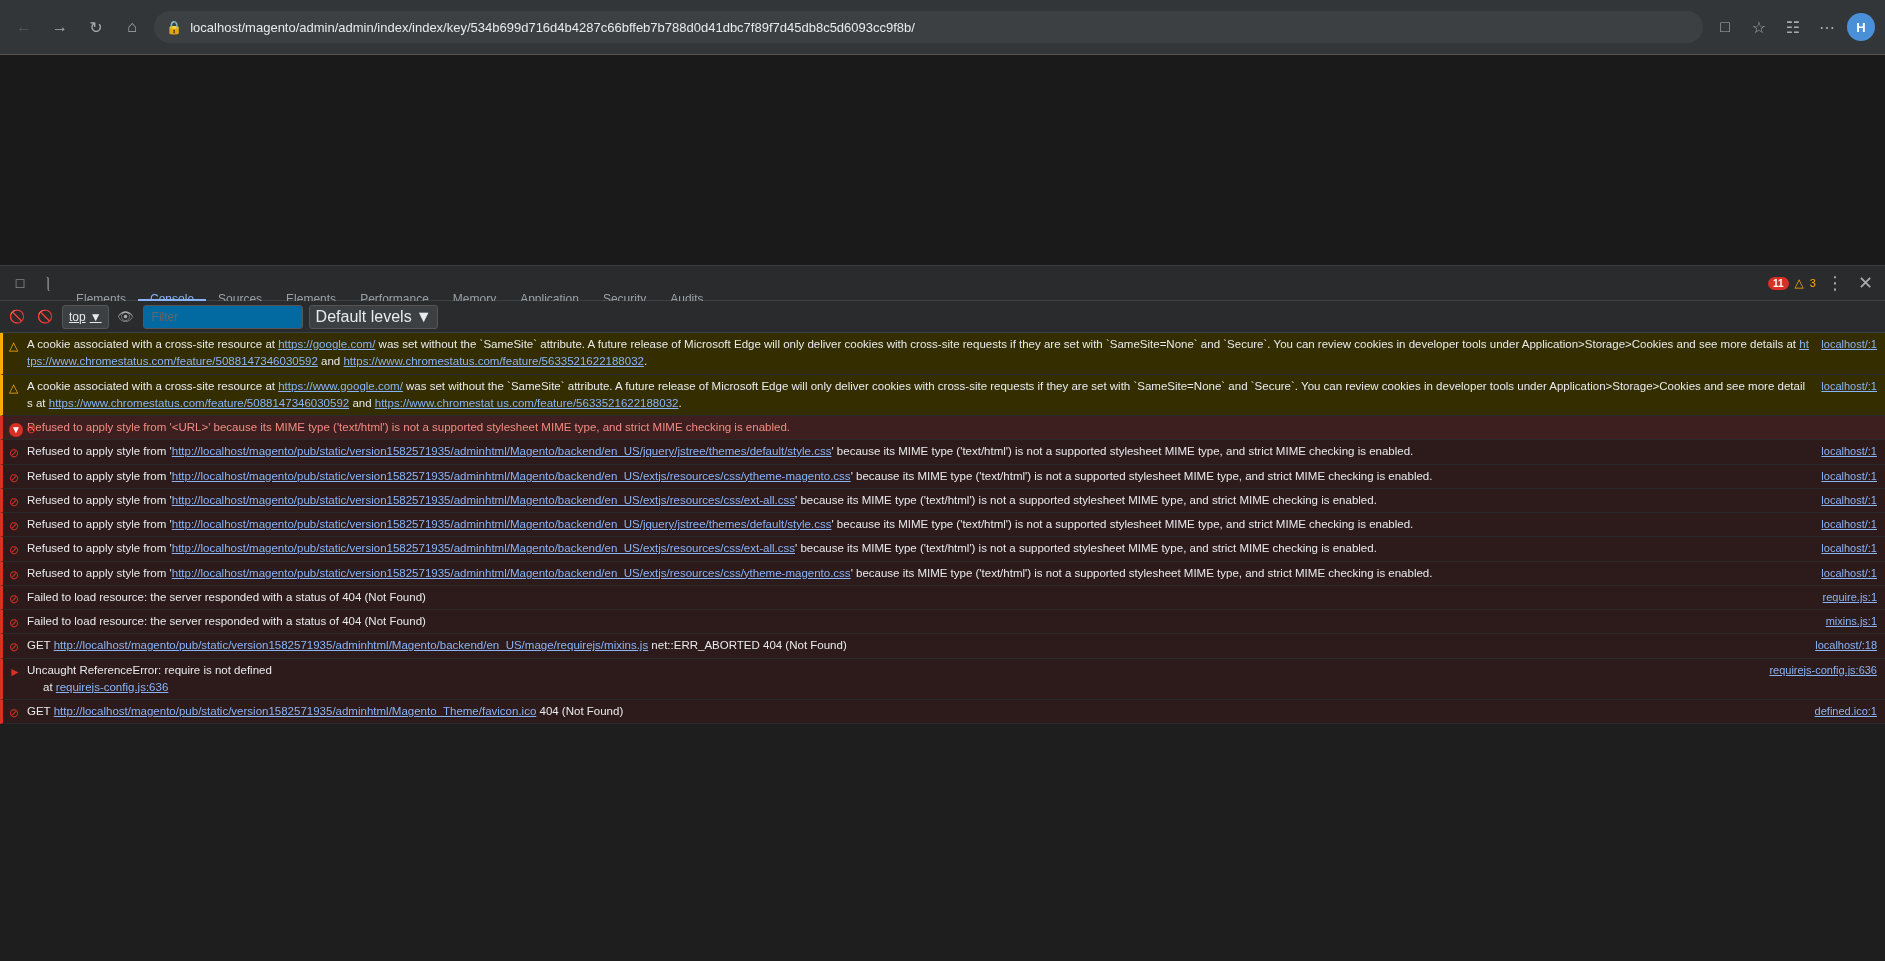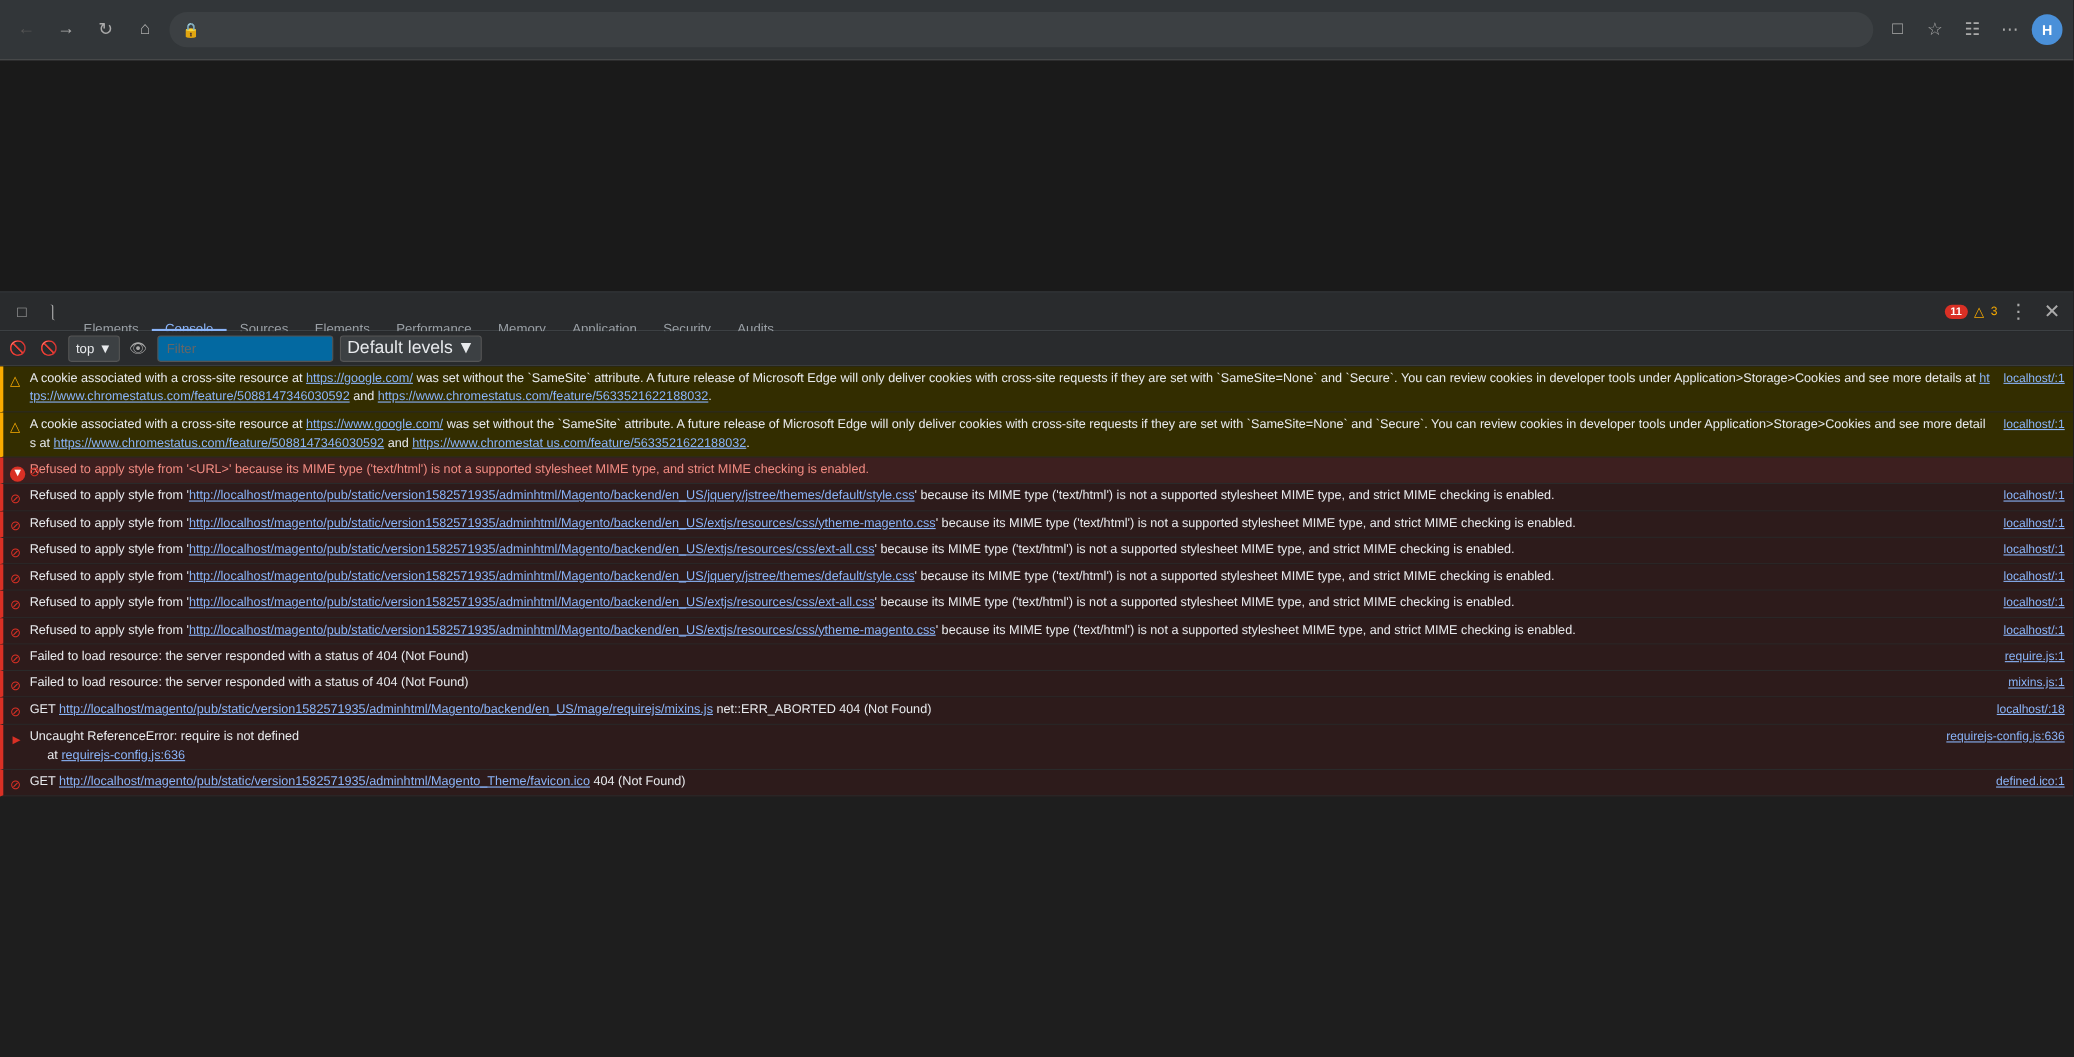--- a/index.html
+++ b/index.html
@@ -161,21 +161,21 @@
     }
     .context-selector {
       background: #3c4043;
       border: 1px solid #555;
       color: #e8eaed;
       border-radius: 3px;
       padding: 2px 6px;
       font-size: 12px;
       height: 24px;
       cursor: pointer;
-      display: flex; align-items: center; gap: 4px;
+      display: flex; align-items: center; gap: 4px; text-decoration: underline;
     }
     .filter-input {
       background: #0369a1;
       border: 1px solid #555;
       color: #e8eaed;
       border-radius: 3px;
       padding: 2px 8px;
       font-size: 12px;
       height: 24px;
       width: 160px;
@@ -263,20 +263,21 @@
 </head>
 <body>
 
 <div class="browser-chrome">
   <button class="nav-btn disabled">←</button>
   <button class="nav-btn">→</button>
   <button class="nav-btn">↻</button>
   <button class="nav-btn">⌂</button>
   <div class="address-bar">
     <span class="lock-icon">🔒</span>
+    <span class="address-text">localhost/magento/admin/admin/index/index/key/534b699d716d4b4287c66bffeb7b788d0d41dbc7f89f7d45db8c5d6093cc9f8b/</span>
   </div>
   <div class="toolbar-right">
     <div class="toolbar-icon">□</div>
     <div class="toolbar-icon">☆</div>
     <div class="toolbar-icon">☷</div>
     <div class="toolbar-icon">⋯</div>
     <div class="profile-icon">H</div>
   </div>
 </div>
 

